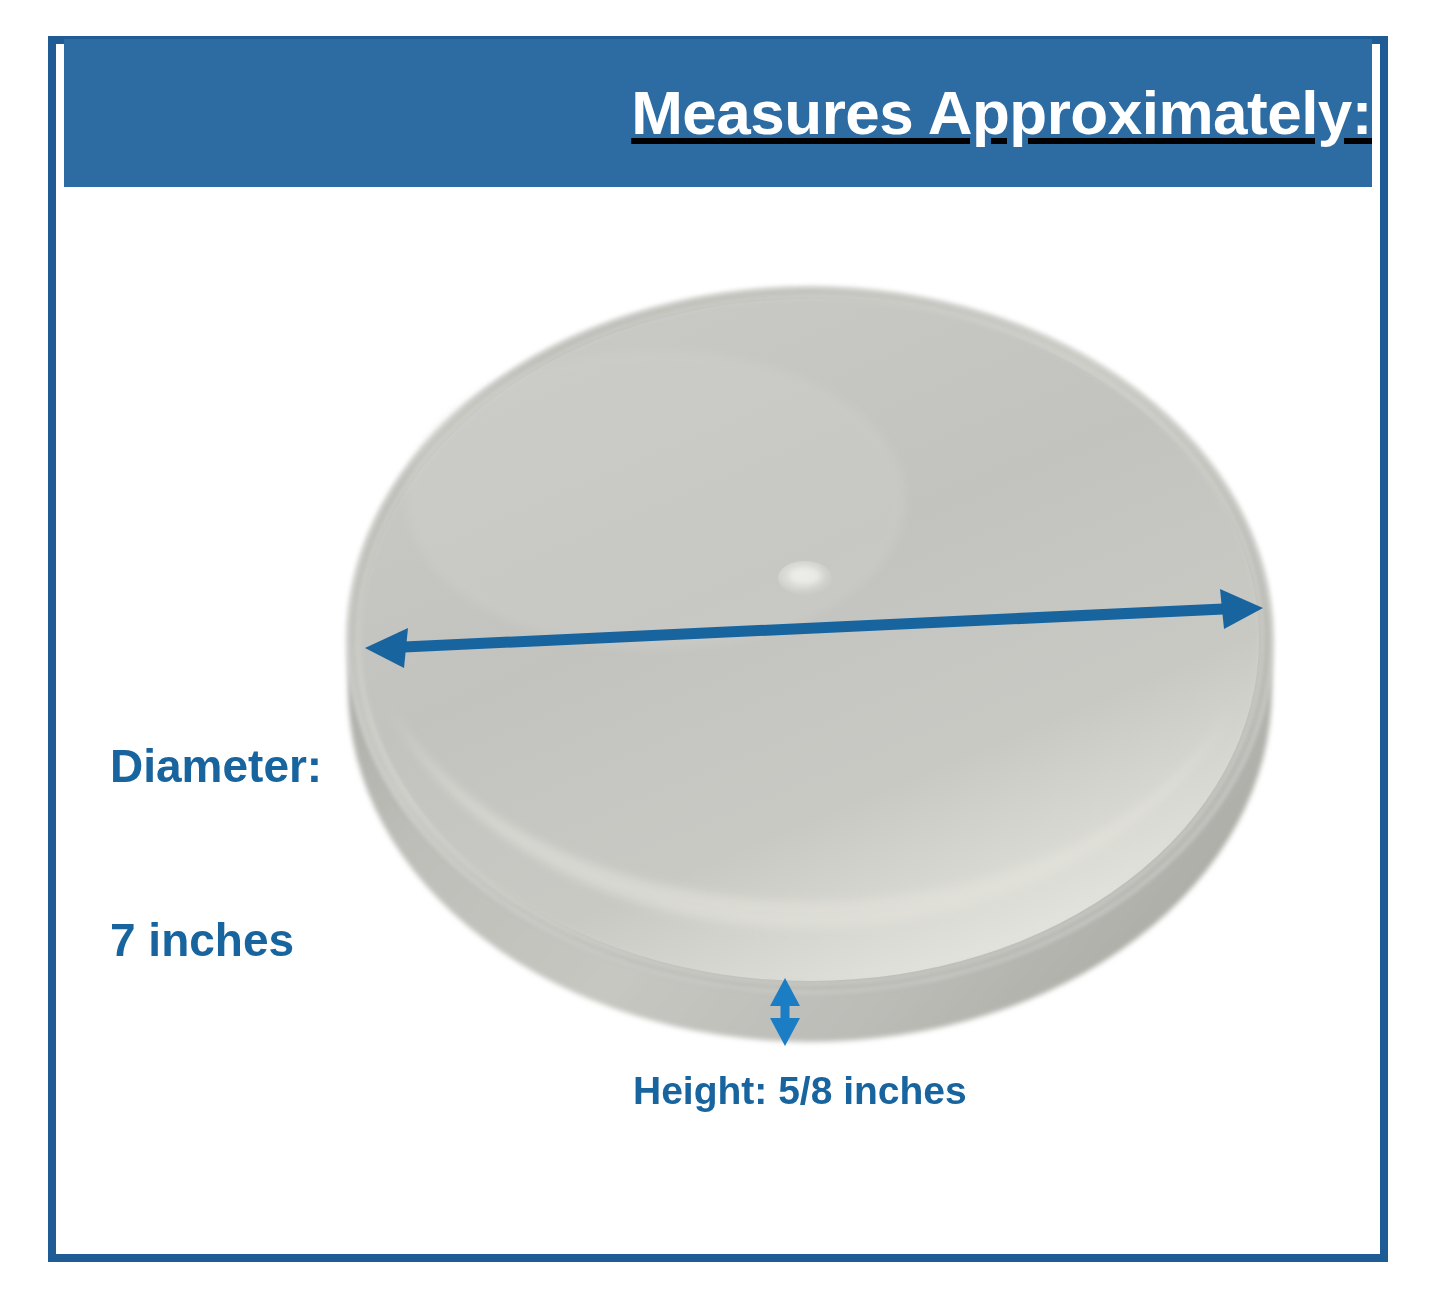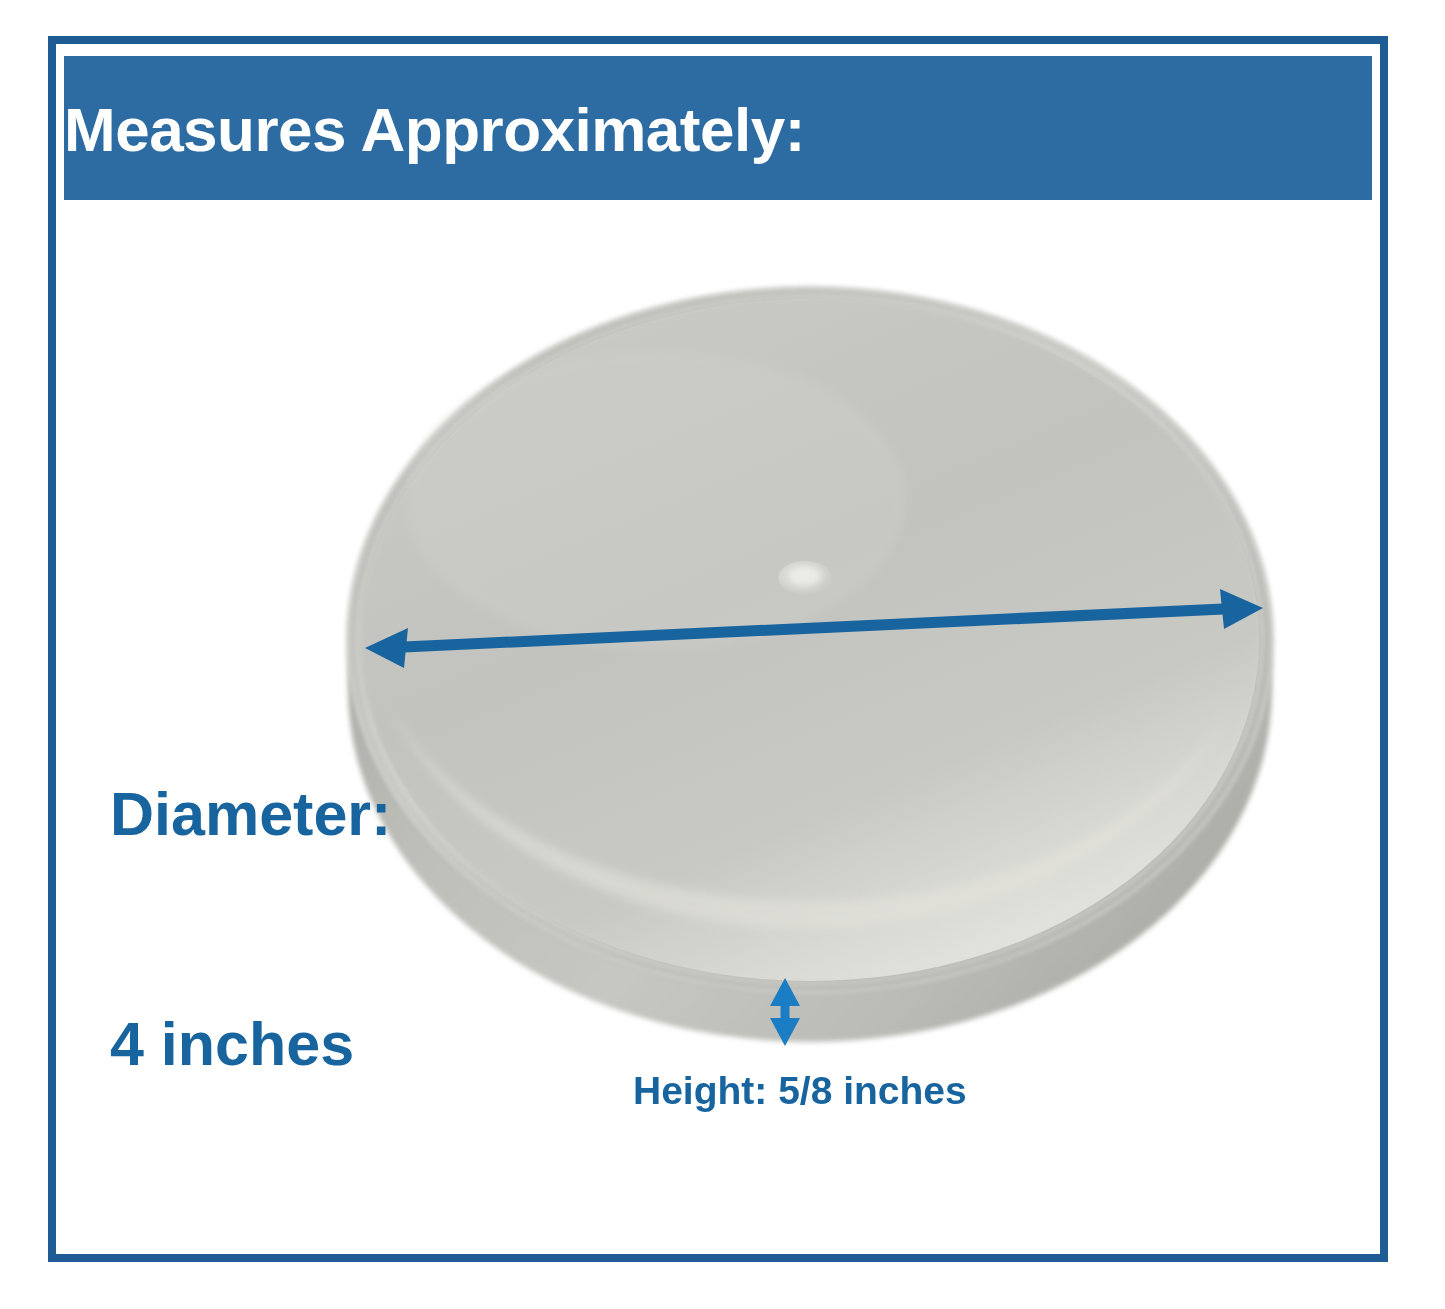--- a/index.html
+++ b/index.html
@@ -6,34 +6,34 @@
   body{width:1445px;height:1309px;position:relative;overflow:hidden;
        font-family:"Liberation Sans", sans-serif;}
 
   #stage{position:absolute;left:0;top:0;width:1445px;height:1309px;background:#ffffff;}
 
   
   .frame{position:absolute;left:48px;top:36px;width:1340px;height:1226px;
          border:8px solid #1F5C96;box-sizing:border-box;background:#ffffff;}
 
   
-  .banner{position:absolute;left:64px;top:56px;width:1308px;height:148px;
+  .banner{position:absolute;left:64px;top:39px;width:1308px;height:148px;
           background:#2C6CA3;box-sizing:border-box;
-          display:flex;align-items:center;justify-content:flex-start;}
+          display:flex;align-items:center;justify-content:flex-end;text-decoration:underline;}
   .banner-title{color:#ffffff;font-size:62px;font-weight:bold;letter-spacing:-0.5px;
                 line-height:1;white-space:nowrap;}
 
   
   .photo{position:absolute;left:56px;top:200px;width:1324px;height:1054px;
          background:#ffffff;overflow:hidden;}
   .photo svg{position:absolute;left:0;top:0;}
 
   
   .label{position:absolute;color:#17649E;font-weight:bold;white-space:pre;}
-  #diameter-label{left:110px;top:622px;font-size:61px;line-height:1.26;}
+  #diameter-label{left:110px;top:622px;font-size:46px;line-height:1.26;}
   #height-label{left:633px;top:1068px;font-size:39px;line-height:1.2;}
 </style>
 </head>
 <body>
 
 <div id="stage">
 
   <div class="frame"></div>
 
   <div class="banner">
@@ -110,18 +110,18 @@
       <g>
         <line x1="729" y1="793" x2="729" y2="831" stroke="#1B7DC4" stroke-width="9"></line>
         <polygon points="729,778 714,806 744,806" fill="#1B7DC4"></polygon>
         <polygon points="729,846 714,818 744,818" fill="#1B7DC4"></polygon>
       </g>
     </svg>
   </div>
 
   <div class="label" id="diameter-label">
     <div>Diameter:</div>
-    <div>4 inches</div>
+    <div>7 inches</div>
   </div>
 
   <div class="label" id="height-label">Height: 5/8 inches</div>
 
 </div>
 
 </body></html>

